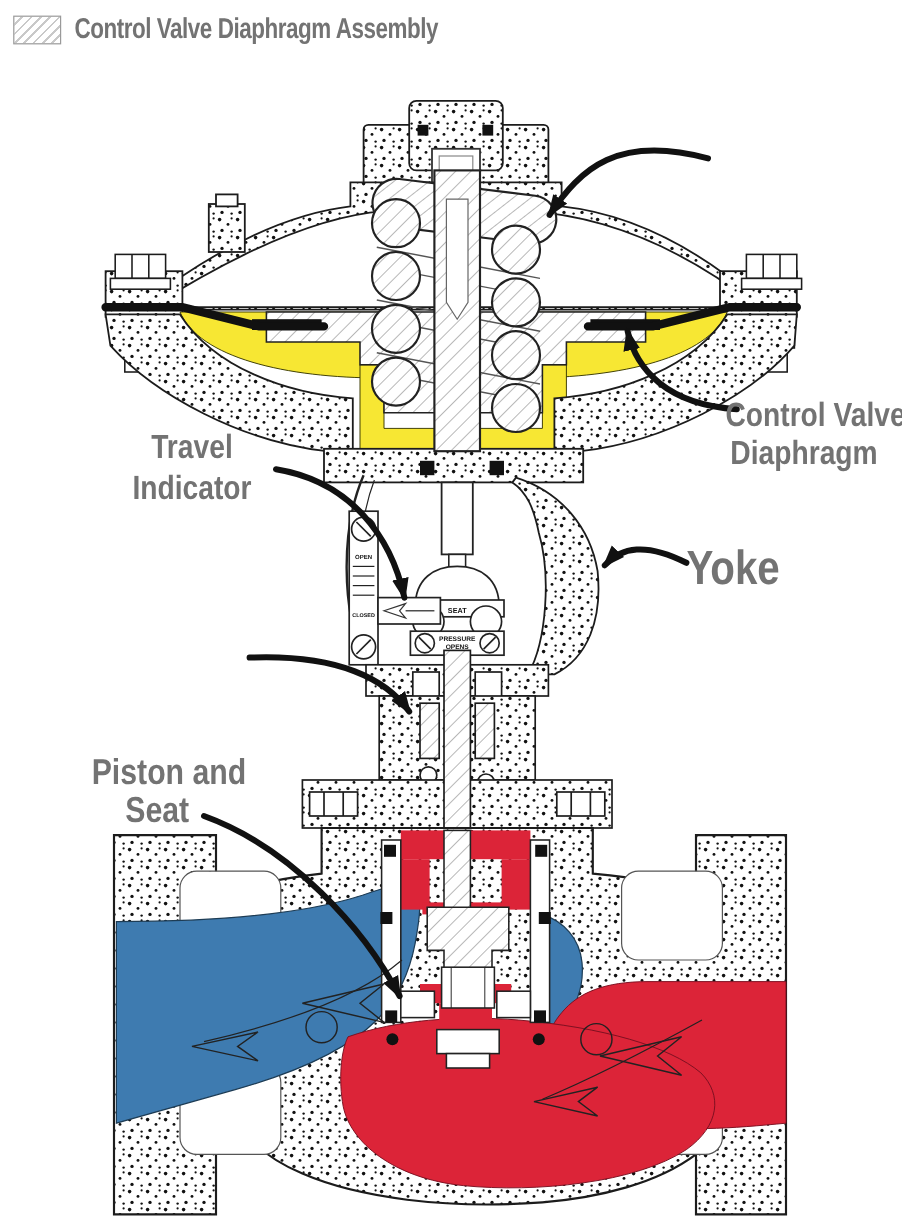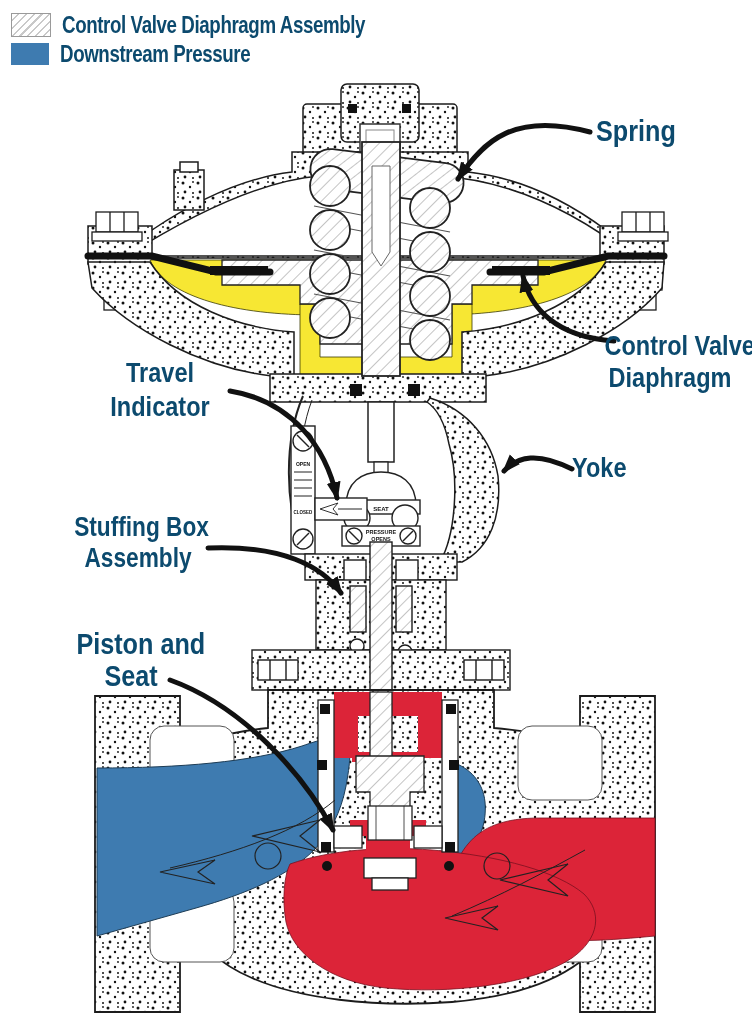--- a/index.html
+++ b/index.html
@@ -1,38 +1,38 @@
 <!DOCTYPE html>
 <html><head>
 <meta charset="utf-8">
 <style>
   html,body{margin:0;padding:0;background:#ffffff;}
   .stage{position:relative;width:752px;height:1024px;background:#fff;overflow:hidden;
-         font-family:"Liberation Sans",sans-serif;color:#0c4a6e;}
+         font-family:"Liberation Sans",sans-serif;color:#737373;}
   .stage svg{position:absolute;left:0;top:0;}
   
   .legend{position:absolute;left:11px;top:14px;display:flex;flex-direction:column;gap:7px;z-index:5;}
   .legend-row{display:flex;align-items:center;height:22px;}
   .swatch{width:38px;height:22px;margin-right:11px;flex:0 0 auto;}
   .swatch.hatch{background:repeating-linear-gradient(135deg,#ffffff 0 4px,#c9c9c9 4px 5.5px);
                 border:1px solid #9a9a9a;}
   .swatch.yellow{background:#F7E733;}
   .swatch.red{background:#DC2438;}
   .swatch.blue{background:#3E7BB0;}
   .legend-label{font-size:24px;font-weight:bold;letter-spacing:-0.5px;white-space:nowrap;
                 transform:scaleX(0.78);transform-origin:left center;}
   
   .callout{position:absolute;font-weight:bold;z-index:6;}
   .callout .ln{display:block;transform:scaleX(0.84);transform-origin:center top;
                text-align:center;white-space:nowrap;}
   .callout.single .ln{transform-origin:left top;text-align:left;}
   #lbl-spring{left:596px;top:114px;font-size:30px;}
   #lbl-cvd{left:592px;top:330px;width:156px;font-size:28px;line-height:32px;}
   #lbl-travel{left:98px;top:356px;width:124px;font-size:28px;line-height:34px;}
-  #lbl-yoke{left:572px;top:452px;font-size:28px;}
+  #lbl-yoke{left:572px;top:452px;font-size:40px;}
   #lbl-stuffing{left:62px;top:512px;width:152px;font-size:27px;line-height:31px;}
   #lbl-piston{left:66px;top:628px;width:130px;font-size:30px;line-height:32px;}
   .tinytxt{font-family:"Liberation Sans",sans-serif;font-weight:bold;fill:#111;}
 </style>
 </head>
 <body>
 
 <div class="stage">
 
   <svg width="752" height="1024" viewBox="0 0 752 1024">
@@ -271,41 +271,30 @@
       <path d="M208,548 C282,545 322,566 341,593" marker-end="url(#lead)"></path>
       <path d="M170,680 C242,706 303,773 333,830" marker-end="url(#lead)"></path>
     </g>
   </svg>
 
   <div class="legend">
     <div class="legend-row">
       <span class="swatch hatch"></span>
       <span class="legend-label">Control Valve Diaphragm Assembly</span>
     </div>
-    <div class="legend-row">
-      <span class="swatch blue"></span>
-      <span class="legend-label">Downstream Pressure</span>
-    </div>
-  </div>
-
-  <div class="callout single" id="lbl-spring">
-    <span class="ln">Spring</span>
-  </div>
+  </div>
+
   <div class="callout" id="lbl-cvd">
     <span class="ln">Control Valve</span>
     <span class="ln">Diaphragm</span>
   </div>
   <div class="callout" id="lbl-travel">
     <span class="ln">Travel</span>
     <span class="ln">Indicator</span>
   </div>
   <div class="callout single" id="lbl-yoke">
     <span class="ln">Yoke</span>
   </div>
-  <div class="callout" id="lbl-stuffing">
-    <span class="ln">Stuffing Box</span>
-    <span class="ln">Assembly</span>
-  </div>
   <div class="callout" id="lbl-piston">
     <span class="ln">Piston and</span>
     <span class="ln">Seat</span>
   </div>
 </div>
 
 </body></html>

